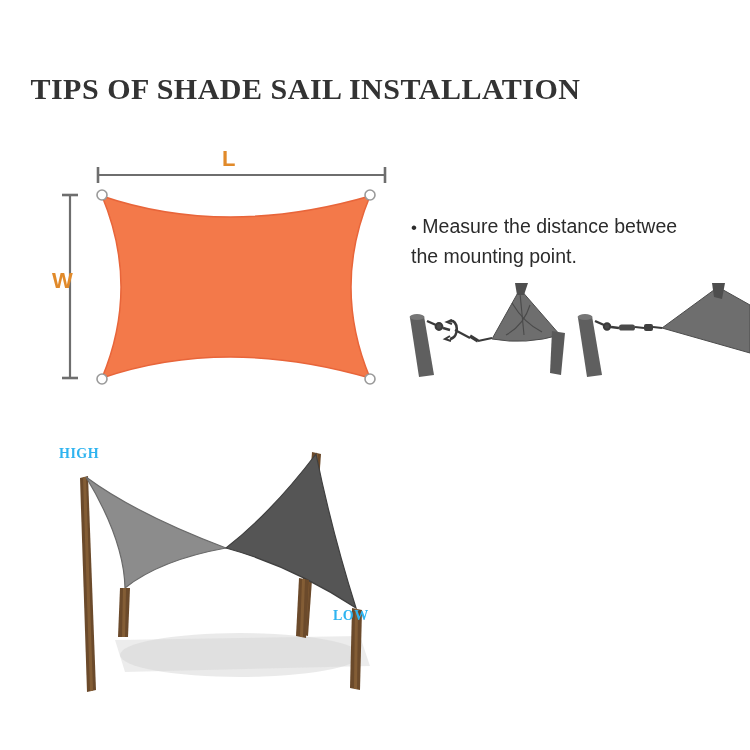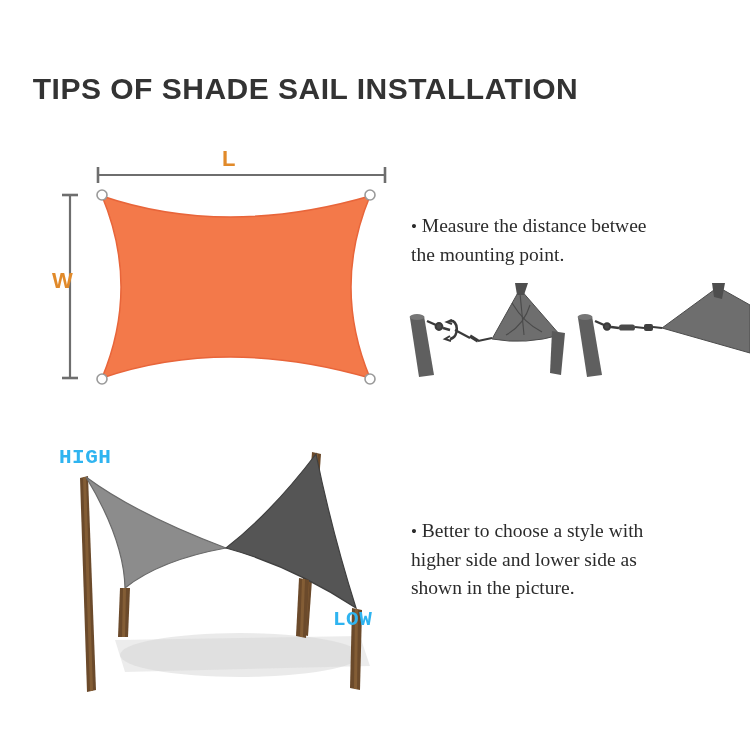--- a/index.html
+++ b/index.html
@@ -16,50 +16,50 @@
     font-family: "Liberation Sans", sans-serif;
   }
 
   
   #title {
     position: absolute;
     left: 0;
     top: 72px;
     width: 611px;
     text-align: center;
-    font-family: Liberation Sans, sans-serif;
+    font-family: Liberation Serif, serif;
     font-size: 30px;
     font-weight: bold;
     letter-spacing: 0.5px;
     color: #333333;
     white-space: nowrap;
   }
 
   
   .panel { position: absolute; }
 
   
   .textblock {
     position: absolute;
-    font-family: Liberation Serif, serif;
+    font-family: Liberation Sans, sans-serif;
     font-size: 19.5px;
     line-height: 28px;
     color: #2b2b2b;
     white-space: pre;
     overflow: hidden;
   }
   .textblock .para { margin: 0 0 26px 0; }
   .textblock .para:last-child { margin-bottom: 0; }
   .bullet-dot { font-size: 17px; }
 
   
   .hl-label {
     position: absolute;
-    font-family: Liberation Mono, monospace;
-    font-size: 21px;
+    font-family: Liberation Serif, serif;
+    font-size: 14px;
     font-weight: bold;
     letter-spacing: 0.5px;
     color: #2FB4F0;
   }
   #label-high { left: 59px; top: 446px; }
   #label-low  { left: 316px; top: 608px; margin-left: 17px; }
 
   
   .dim-label {
     position: absolute;
@@ -198,20 +198,14 @@
     <path d="M 259,138 L 269,140 L 266,198 L 256,196 Z" fill="#6B4A2B"></path>
     <path d="M 262,139 L 265,139 L 263,197 L 260,197 Z" fill="#8A6138" opacity="0.8"></path>
 
     <path d="M 312,168 L 322,170 L 320,250 L 310,248 Z" fill="#6B4A2B"></path>
     <path d="M 315,169 L 318,169 L 317,249 L 314,249 Z" fill="#8A6138" opacity="0.8"></path>
   </svg>
 
   <div id="label-high" class="hl-label">HIGH</div>
   <div id="label-low" class="hl-label">LOW</div>
 
-  <div class="textblock" style="left:411px; top:461px; width:339px; height:190px;">
-    <p class="para"><span class="bullet-dot">•</span><span> Better to choose a style with
-higher side and lower side as
-shown in the picture.</span></p>
-    
-  </div>
 
 </div>
 
 </body></html>

